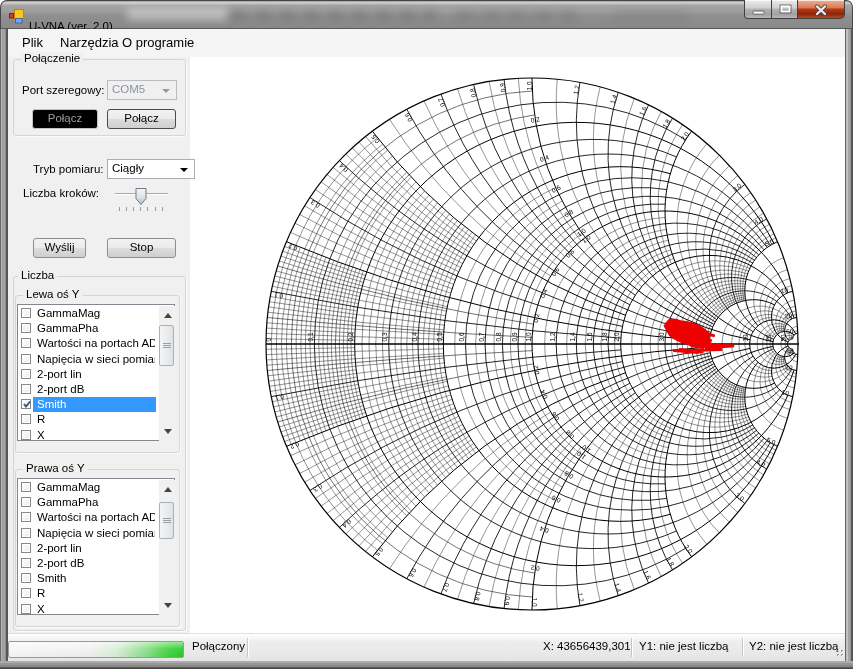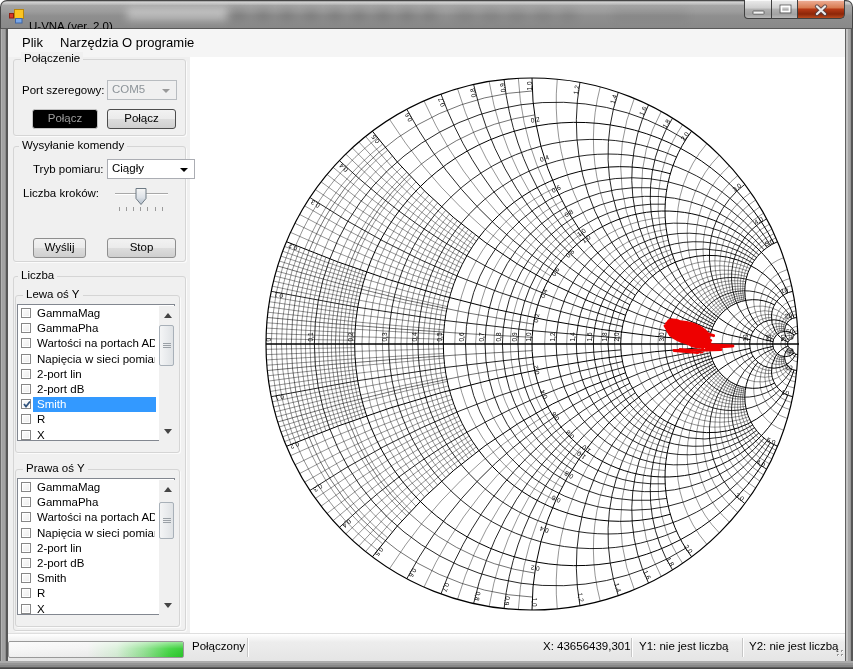--- a/index.html
+++ b/index.html
@@ -436,23 +436,20 @@
  <div class="grp" style="left:13px;top:59px;width:173px;height:77px">
       <span class="lbl" style="left:7px">Połączenie</span>
     </div>
 <span class="flabel" style="left:22px;top:84px">Port szeregowy:</span>
 <div class="combo dis" style="left:107px;top:80px;width:70px">
       <span class="tx">COM5</span>
       <span class="ar"></span>
     </div>
 <div class="btn dis" style="left:32px;top:109px;width:66px">Połącz</div>
 <div class="btn dark" style="left:107px;top:109px;width:69px">Połącz</div>
-<div class="grp" style="left:13px;top:146px;width:173px;height:116px">
-      <span class="lbl" style="left:5px">Wysyłanie komendy</span>
-    </div>
 <span class="flabel" style="left:33px;top:163px">Tryb pomiaru:</span>
 <div class="combo" style="left:107px;top:159px;width:88px">
       <span class="tx">Ciągły</span>
       <span class="ar"></span>
     </div>
 <span class="flabel" style="left:23px;top:187px">Liczba kroków:</span>
 <div id="sltrack"></div>
 <svg id="slthumb" width="12" height="19" style="position:absolute;left:135px;top:187px">
       <defs>
         <linearGradient id="slg" x1="0" y1="0" x2="0" y2="1">

